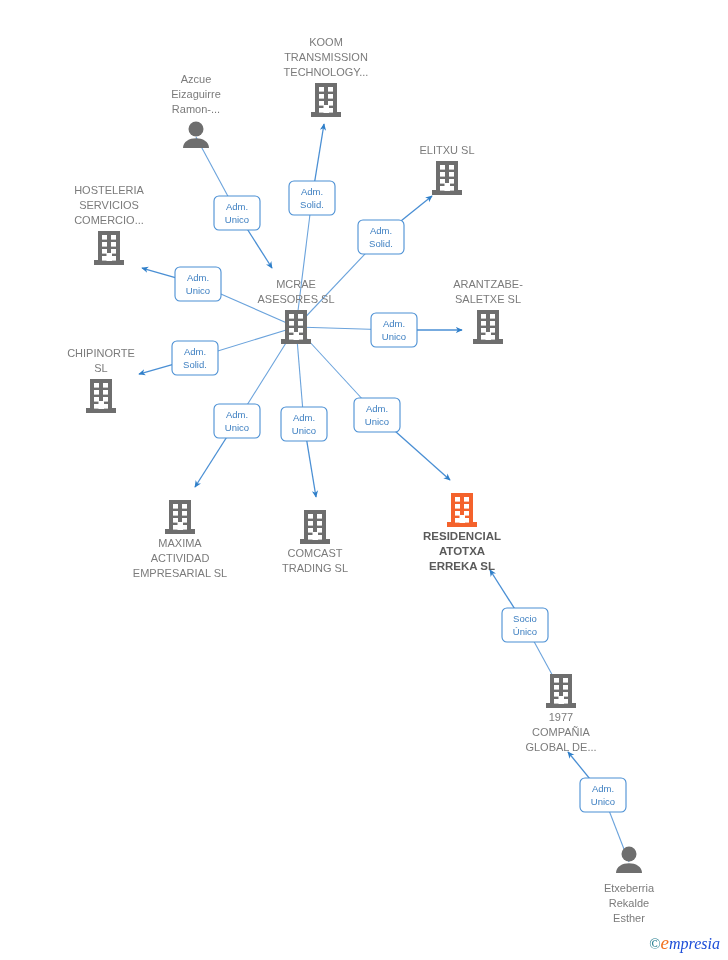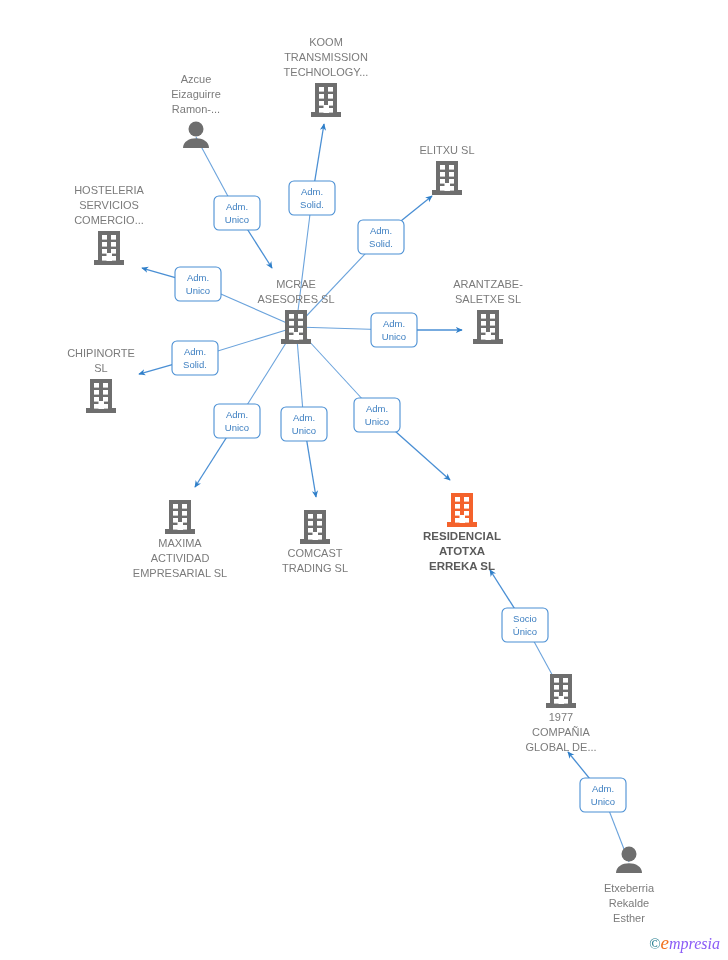--- a/index.html
+++ b/index.html
@@ -48,21 +48,21 @@
   .watermark{
     position:absolute;
     right:8px;
     bottom:8px;
     font-size:15px;
     white-space:nowrap;
     line-height:1;
   }
   .wm-c{color:#1f7a8c;font-size:15px;font-family:"Liberation Serif","DejaVu Serif",serif;}
   .wm-e{color:#f2721f;font-size:19px;font-style:italic;font-family:"Liberation Serif","DejaVu Serif",serif;}
-  .wm-rest{color:#8b5cf6;font-size:16px;font-style:italic;font-family:"Liberation Serif","DejaVu Serif",serif;}
+  .wm-rest{color:#1d4ed8;font-size:16px;font-style:italic;font-family:"Liberation Serif","DejaVu Serif",serif;}
 </style>
 </head>
 <body>
 
 <svg id="graph" viewBox="0 0 728 960" xmlns="http://www.w3.org/2000/svg">
   <defs>
     <marker id="arrowblue" viewBox="0 0 10 10" refX="8" refY="5" markerWidth="6" markerHeight="6" orient="auto-start-reverse">
       <path d="M 0 1 L 9 5 L 0 9 L 2.6 5 z" fill="#2f7fc9"></path>
     </marker>
   </defs>

